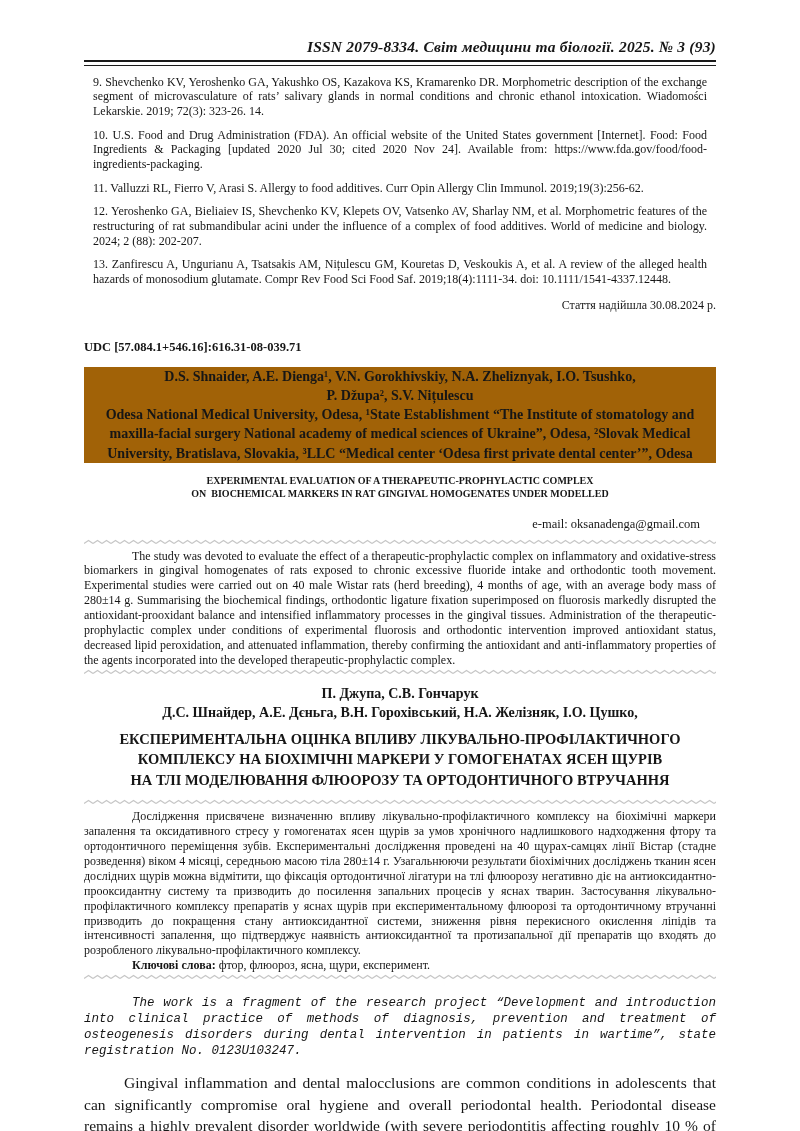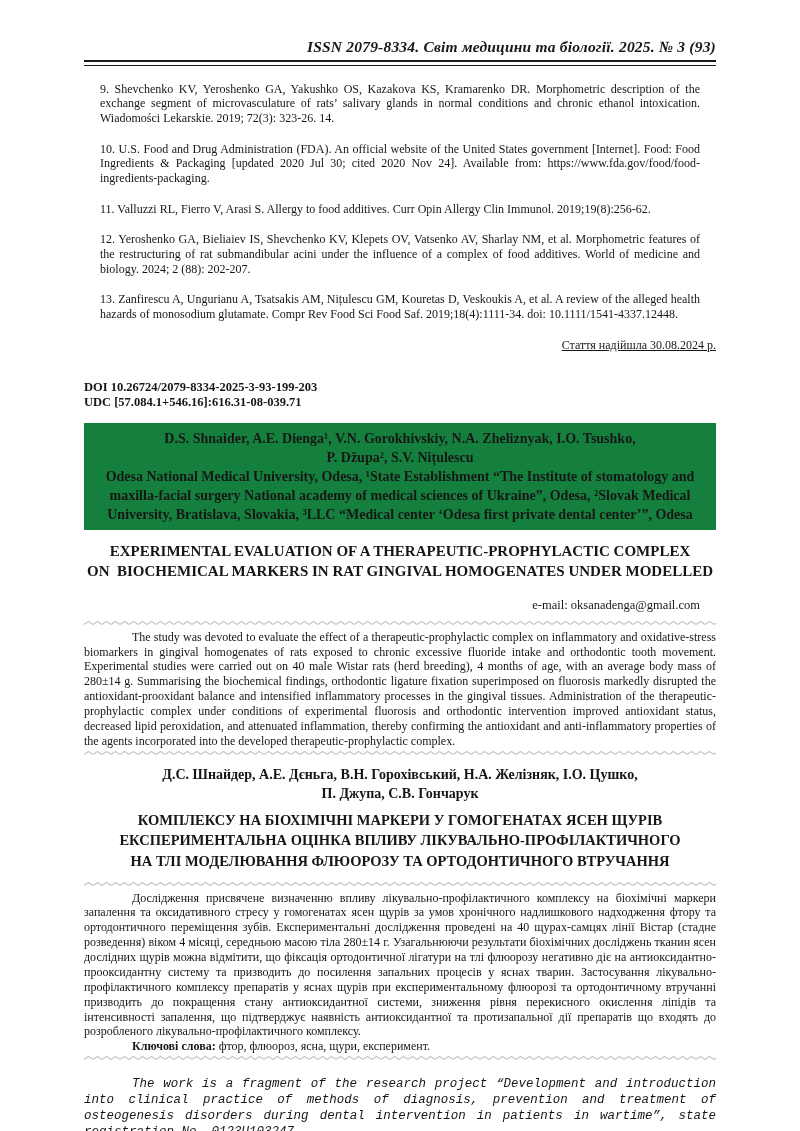--- a/index.html
+++ b/index.html
@@ -8,31 +8,31 @@
     width:800px; height:796px; box-sizing:border-box;
     padding:38px 84px 0 84px;
     font-family:"Liberation Serif","DejaVu Serif",serif;
     color:#161616;
   }
   .journal-line{
     text-align:right; font-weight:bold; font-style:italic;
     font-size:15.5px; margin-bottom:4px; letter-spacing:0.2px;
   }
   .double-rule{ border-top:2.5px solid #1a1a1a; border-bottom:1.2px solid #1a1a1a; height:2.5px; margin-bottom:7px; }
-  .references p{ margin:16px; font-size:12px; line-height:1.225; text-align:justify; }
-  .received{ text-align:right; font-size:12px; margin:11px 0 0 0;text-decoration:underline; }
+  .references p{ margin:9px; font-size:12px; line-height:1.225; text-align:justify; }
+  .received{ text-align:right; font-size:12px; margin:11px 0 0 0; }
   .ids{ margin-top:27px; }
   .ids p{ margin:0; font-weight:bold; font-size:12.5px; line-height:1.25; }
   .authors-box{
-    margin-top:12px; background:#15803d; text-align:center;
-    font-weight:bold; font-size:14px; line-height:1.36; padding:6px 2px;
+    margin-top:12px; background:#a16207; text-align:center;
+    font-weight:bold; font-size:14px; line-height:1.36; padding:0 2px;
   }
   .authors-box .line{ display:block; }
   .affiliations{ display:block; }
-  .title-en{ margin:11px 0 16px 0; text-align:center; font-weight:bold; font-size:15px; line-height:1.35; }
+  .title-en{ margin:11px 0 16px 0; text-align:center; font-weight:bold; font-size:10px; line-height:1.35; }
   .title-en .line, .title-uk .line, .authors-block .line{ display:block; white-space:pre-wrap; }
   .email{ text-align:right; font-size:12.5px; margin:11px 16px 7px 0; }
   .zigzag{ display:block; margin:1px 0; }
   .abstract{ font-size:12px; line-height:1.24; text-align:justify; text-indent:48px; margin:4px 0 0 0; }
   .keywords{ font-size:12px; line-height:1.24; text-indent:48px; margin:0; }
   .kw-label{ font-weight:bold; }
   .authors-block{ margin-top:9px; text-align:center; font-weight:bold; font-size:14px; line-height:1.4; }
   .title-uk{ margin:6px 0 9px 0; text-align:center; font-weight:bold; font-size:14.5px; line-height:1.42; }
   .project-note{ font-style:italic; font-size:12.5px; line-height:1.28; text-align:justify; text-indent:48px; margin:15px 0 0 0;font-family:Liberation Mono, monospace; }
   .intro{ font-size:15.5px; line-height:1.4; text-align:justify; text-indent:40px; margin:13px 0 0 0; }
@@ -51,29 +51,28 @@
   </svg>
 
   <header>
     <div class="journal-line">ISSN 2079-8334. Світ медицини та біології. 2025. № 3 (93)</div>
     <div class="double-rule"></div>
   </header>
 
   <section class="references">
     <p>9. Shevchenko KV, Yeroshenko GA, Yakushko OS, Kazakova KS, Kramarenko DR. Morphometric description of the exchange segment of microvasculature of rats’ salivary glands in normal conditions and chronic ethanol intoxication. Wiadomości Lekarskie. 2019; 72(3): 323-26. 14.</p>
     <p>10. U.S. Food and Drug Administration (FDA). An official website of the United States government [Internet]. Food: Food Ingredients &amp; Packaging [updated 2020 Jul 30; cited 2020 Nov 24]. Available from: https://www.fda.gov/food/food-ingredients-packaging.</p>
-    <p>11. Valluzzi RL, Fierro V, Arasi S. Allergy to food additives. Curr Opin Allergy Clin Immunol. 2019;19(8):256-62.</p>
+    <p>11. Valluzzi RL, Fierro V, Arasi S. Allergy to food additives. Curr Opin Allergy Clin Immunol. 2019;19(3):256-62.</p>
     <p>12. Yeroshenko GA, Bieliaiev IS, Shevchenko KV, Klepets OV, Vatsenko AV, Sharlay NM, et al. Morphometric features of the restructuring of rat submandibular acini under the influence of a complex of food additives. World of medicine and biology. 2024; 2 (88): 202-207.</p>
     <p>13. Zanfirescu A, Ungurianu A, Tsatsakis AM, Nițulescu GM, Kouretas D, Veskoukis A, et al. A review of the alleged health hazards of monosodium glutamate. Compr Rev Food Sci Food Saf. 2019;18(4):1111-34. doi: 10.1111/1541-4337.12448.</p>
   </section>
 
   <p class="received">Стаття надійшла 30.08.2024 р.</p>
 
   <div class="ids">
-    <p>DOI 10.26724/2079-8334-2025-3-93-199-203</p>
     <p>UDC [57.084.1+546.16]:616.31-08-039.71</p>
   </div>
 
   <div class="authors-box">
     <span class="line">D.S. Shnaider, A.E. Dienga¹, V.N. Gorokhivskiy, N.A. Zheliznyak, I.O. Tsushko,</span>
     <span class="line">P. Džupa², S.V. Nițulescu</span>
     <span class="affiliations">Odesa National Medical University, Odesa, ¹State Establishment “The Institute of stomatology and maxilla-facial surgery National academy of medical sciences of Ukraine”, Odesa, ²Slovak Medical University, Bratislava, Slovakia, ³LLC “Medical center ‘Odesa first private dental center’”, Odesa</span>
   </div>
 
   <h1 class="title-en">
@@ -87,27 +86,27 @@
       <rect width="632" height="6" fill="url(#zigzag)"></rect>
     </svg>
 
   <p class="abstract">The study was devoted to evaluate the effect of a therapeutic-prophylactic complex on inflammatory and oxidative-stress biomarkers in gingival homogenates of rats exposed to chronic excessive fluoride intake and orthodontic tooth movement. Experimental studies were carried out on 40 male Wistar rats (herd breeding), 4 months of age, with an average body mass of 280±14 g. Summarising the biochemical findings, orthodontic ligature fixation superimposed on fluorosis markedly disrupted the antioxidant-prooxidant balance and intensified inflammatory processes in the gingival tissues. Administration of the therapeutic-prophylactic complex under conditions of experimental fluorosis and orthodontic intervention improved antioxidant status, decreased lipid peroxidation, and attenuated inflammation, thereby confirming the antioxidant and anti-inflammatory properties of the agents incorporated into the developed therapeutic-prophylactic complex.</p>
 
   <svg class="zigzag" width="632" height="6">
       <rect width="632" height="6" fill="url(#zigzag)"></rect>
     </svg>
 
   <div class="authors-block">
+    <span class="line">П. Джупа, С.В. Гончарук</span>
     <span class="line">Д.С. Шнайдер, А.Е. Дєньга, В.Н. Горохівський, Н.А. Желізняк, І.О. Цушко,</span>
-    <span class="line">П. Джупа, С.В. Гончарук</span>
   </div>
 
   <h2 class="title-uk">
+    <span class="line">ЕКСПЕРИМЕНТАЛЬНА ОЦІНКА ВПЛИВУ ЛІКУВАЛЬНО-ПРОФІЛАКТИЧНОГО</span>
     <span class="line">КОМПЛЕКСУ НА БІОХІМІЧНІ МАРКЕРИ У ГОМОГЕНАТАХ ЯСЕН ЩУРІВ</span>
-    <span class="line">ЕКСПЕРИМЕНТАЛЬНА ОЦІНКА ВПЛИВУ ЛІКУВАЛЬНО-ПРОФІЛАКТИЧНОГО</span>
     <span class="line">НА ТЛІ МОДЕЛЮВАННЯ ФЛЮОРОЗУ ТА ОРТОДОНТИЧНОГО ВТРУЧАННЯ</span>
   </h2>
 
   <svg class="zigzag" width="632" height="6">
       <rect width="632" height="6" fill="url(#zigzag)"></rect>
     </svg>
 
   <p class="abstract">Дослідження присвячене визначенню впливу лікувально-профілактичного комплексу на біохімічні маркери запалення та оксидативного стресу у гомогенатах ясен щурів за умов хронічного надлишкового надходження фтору та ортодонтичного переміщення зубів. Експериментальні дослідження проведені на 40 щурах-самцях лінії Вістар (стадне розведення) віком 4 місяці, середньою масою тіла 280±14 г. Узагальнюючи результати біохімічних досліджень тканин ясен дослідних щурів можна відмітити, що фіксація ортодонтичної лігатури на тлі флюорозу негативно діє на антиоксидантно-прооксидантну систему та призводить до посилення запальних процесів у яснах тварин. Застосування лікувально-профілактичного комплексу препаратів у яснах щурів при експериментальному флюорозі та ортодонтичному втручанні призводить до покращення стану антиоксидантної системи, зниження рівня перекисного окислення ліпідів та інтенсивності запалення, що підтверджує наявність антиоксидантної та протизапальної дії препаратів що входять до розробленого лікувально-профілактичного комплексу.</p>
   <p class="keywords">
     <span class="kw-label">Ключові слова:</span>

